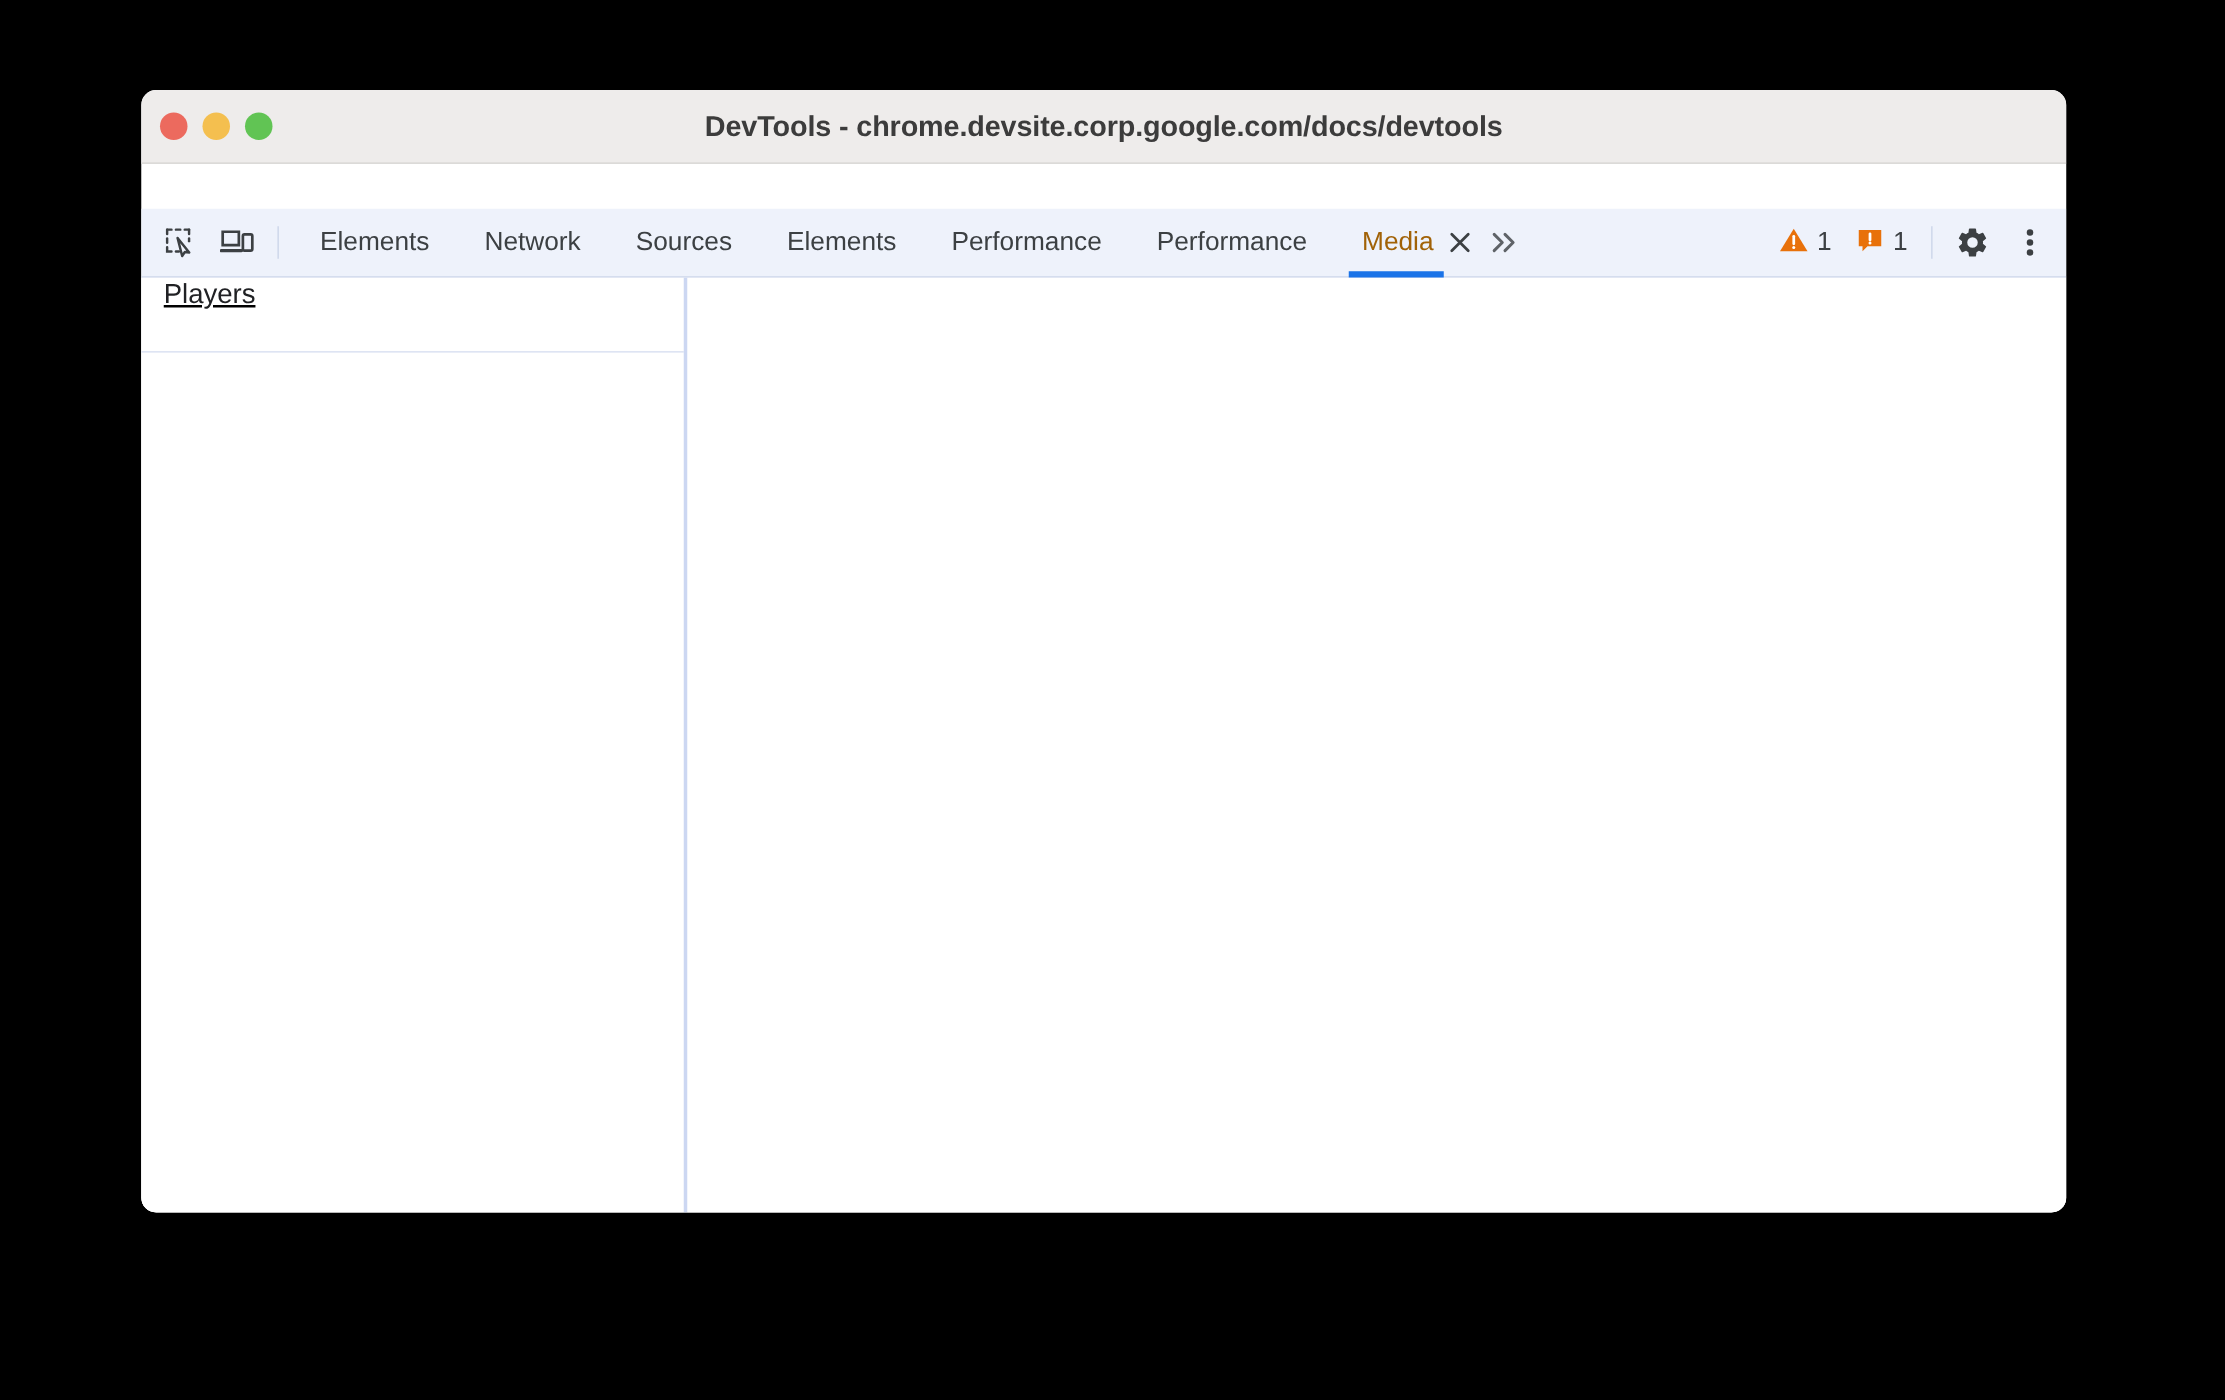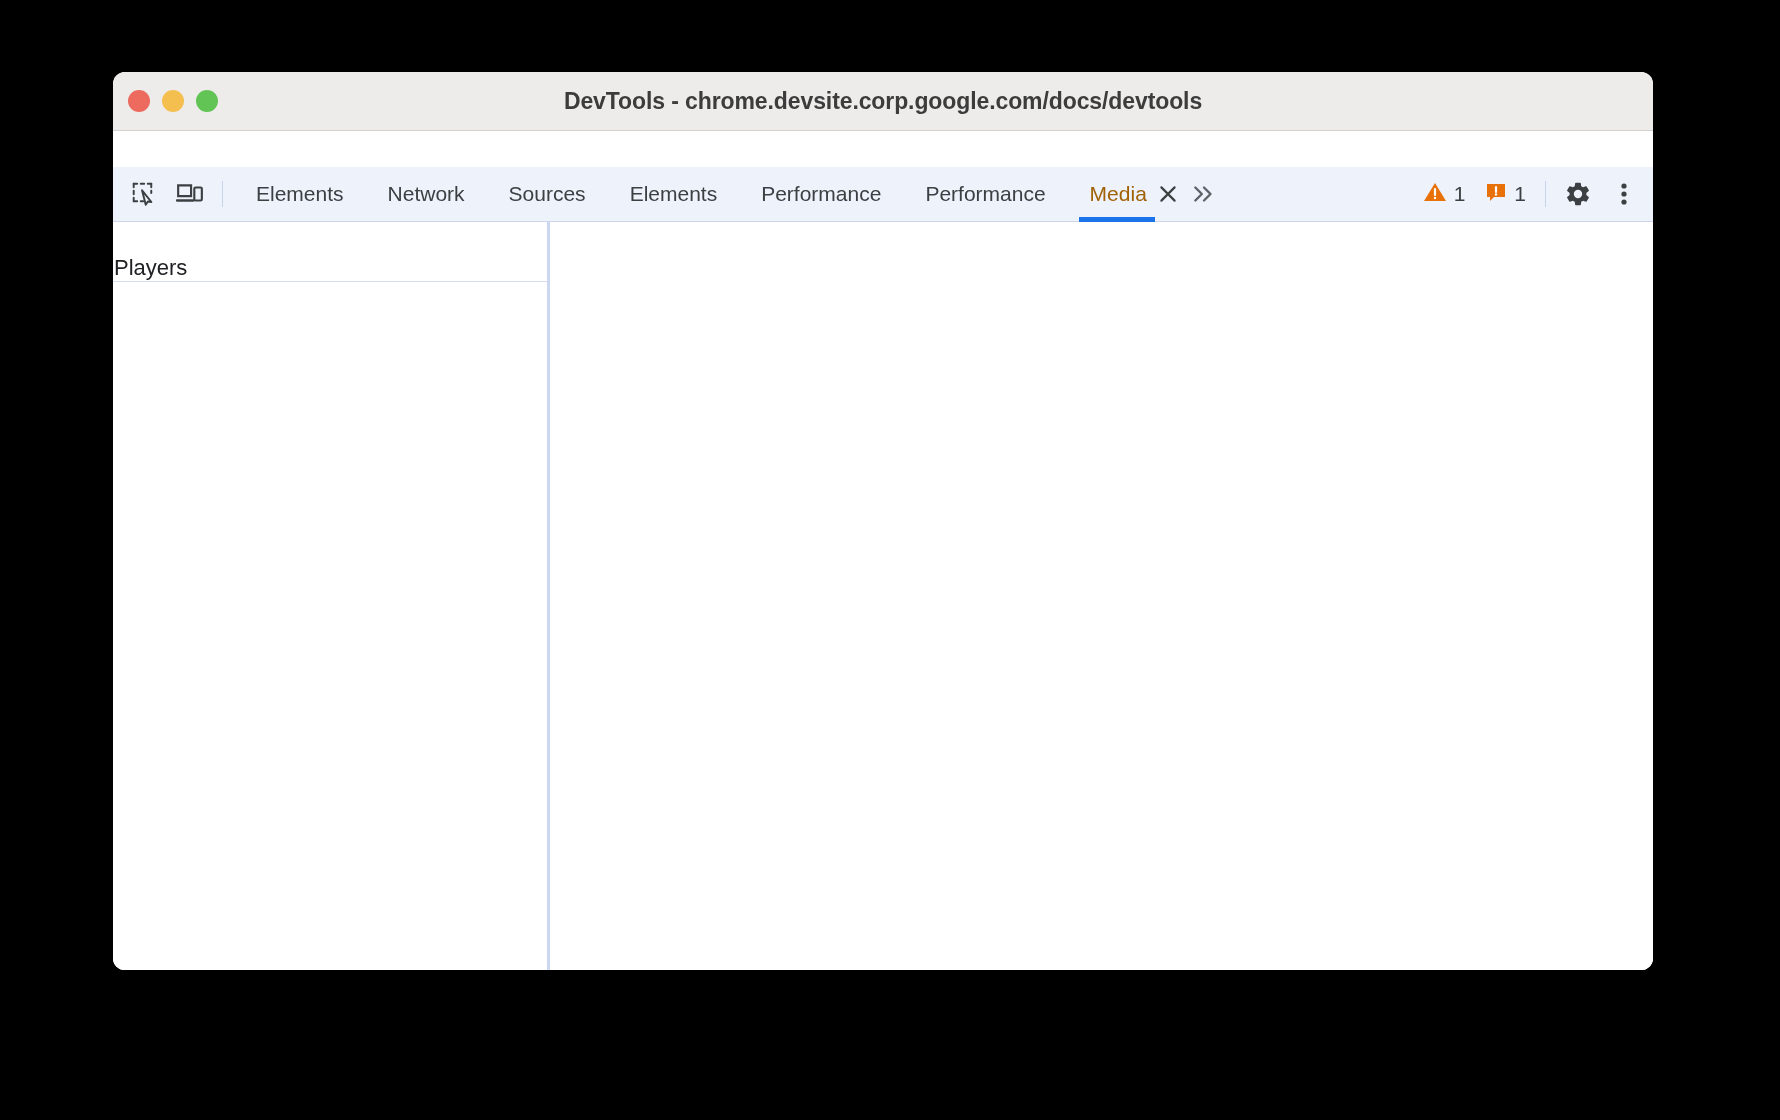--- a/index.html
+++ b/index.html
@@ -181,24 +181,25 @@
     flex: 0 0 434px;
     display: flex;
     flex-direction: column;
     background: #ffffff;
     box-sizing: border-box;
   }
   #players-header {
     height: 60px;
     flex: 0 0 60px;
     display: flex;
-    align-items: flex-end;
-    padding-left: 1px;
+    align-items: flex-start;
+    padding-left: 18px;
     border-bottom: 1px solid #d3dcf0;
     box-sizing: border-box;
+    text-decoration: underline;
   }
   #players-title {
     font-size: 22px;
     color: #202124;
     user-select: none;
   }
   #players-list {
     flex: 1 1 auto;
     overflow: auto;
   }

